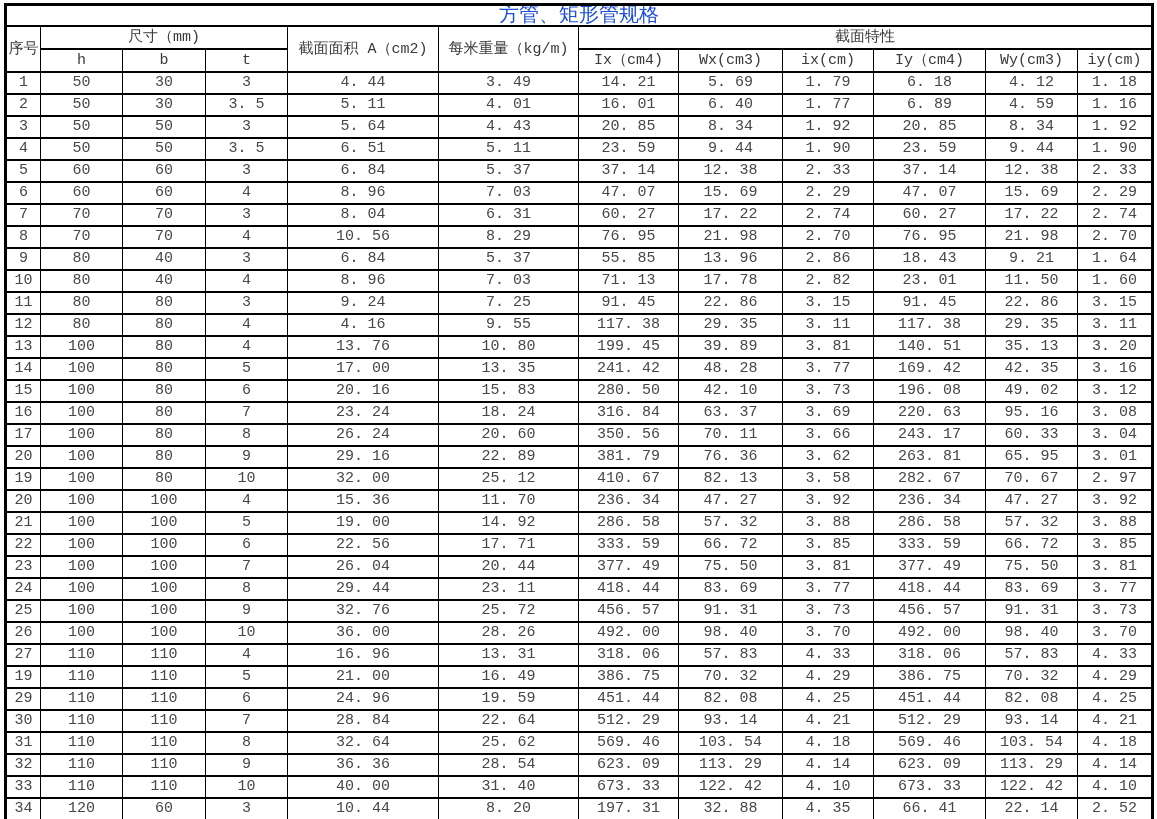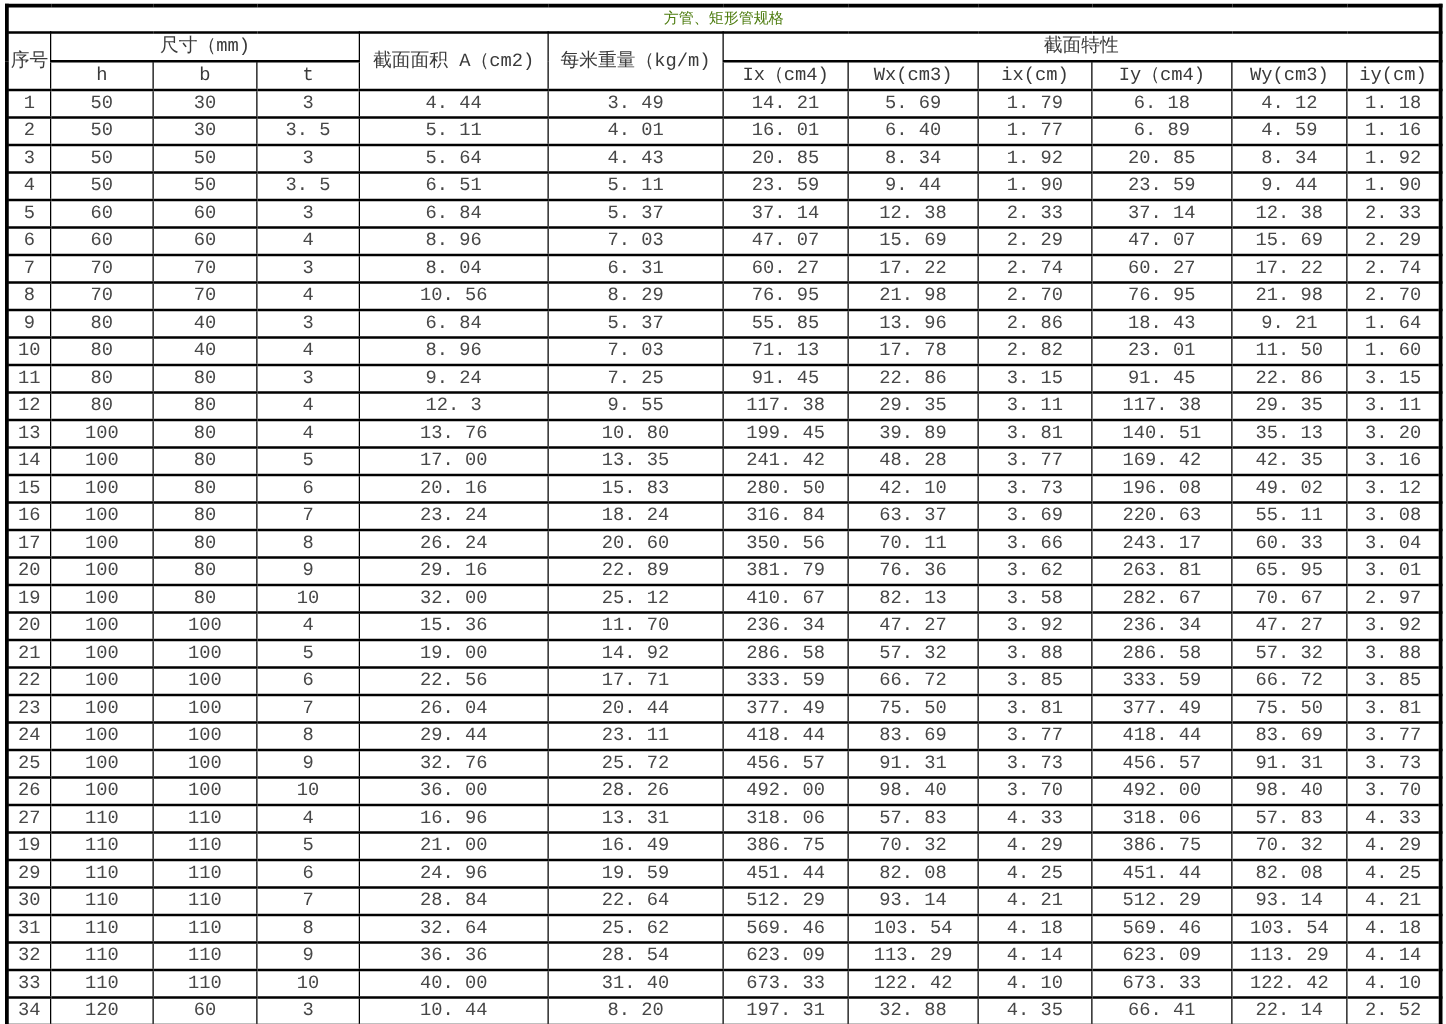--- a/index.html
+++ b/index.html
@@ -29,23 +29,23 @@
     padding: 0;
     margin: 0;
     text-align: center;
     vertical-align: middle;
     font-weight: normal;
     white-space: nowrap;
     overflow: hidden;
   }
   tr.title-row td {
     height: 19px;
-    font-size: 12px;
+    font-size: 20px;
     line-height: 19px;
-    color: #4d7c0f;
+    color: #1d4ed8;
   }
   thead tr.header-groups th,
   thead tr.header-subcols th {
     height: 21px;
     font-size: 15px;
     line-height: 21px;
     color: #3a3a3a;
   }
   tbody td {
     height: 20px;
@@ -248,21 +248,21 @@
         <td>3. 15</td>
         <td>91. 45</td>
         <td>22. 86</td>
         <td>3. 15</td>
       </tr>
       <tr>
         <td>12</td>
         <td>80</td>
         <td>80</td>
         <td>4</td>
-        <td>12. 3</td>
+        <td>4. 16</td>
         <td>9. 55</td>
         <td>117. 38</td>
         <td>29. 35</td>
         <td>3. 11</td>
         <td>117. 38</td>
         <td>29. 35</td>
         <td>3. 11</td>
       </tr>
       <tr>
         <td>13</td>
@@ -310,21 +310,21 @@
         <td>16</td>
         <td>100</td>
         <td>80</td>
         <td>7</td>
         <td>23. 24</td>
         <td>18. 24</td>
         <td>316. 84</td>
         <td>63. 37</td>
         <td>3. 69</td>
         <td>220. 63</td>
-        <td>55. 11</td>
+        <td>95. 16</td>
         <td>3. 08</td>
       </tr>
       <tr>
         <td>17</td>
         <td>100</td>
         <td>80</td>
         <td>8</td>
         <td>26. 24</td>
         <td>20. 60</td>
         <td>350. 56</td>

